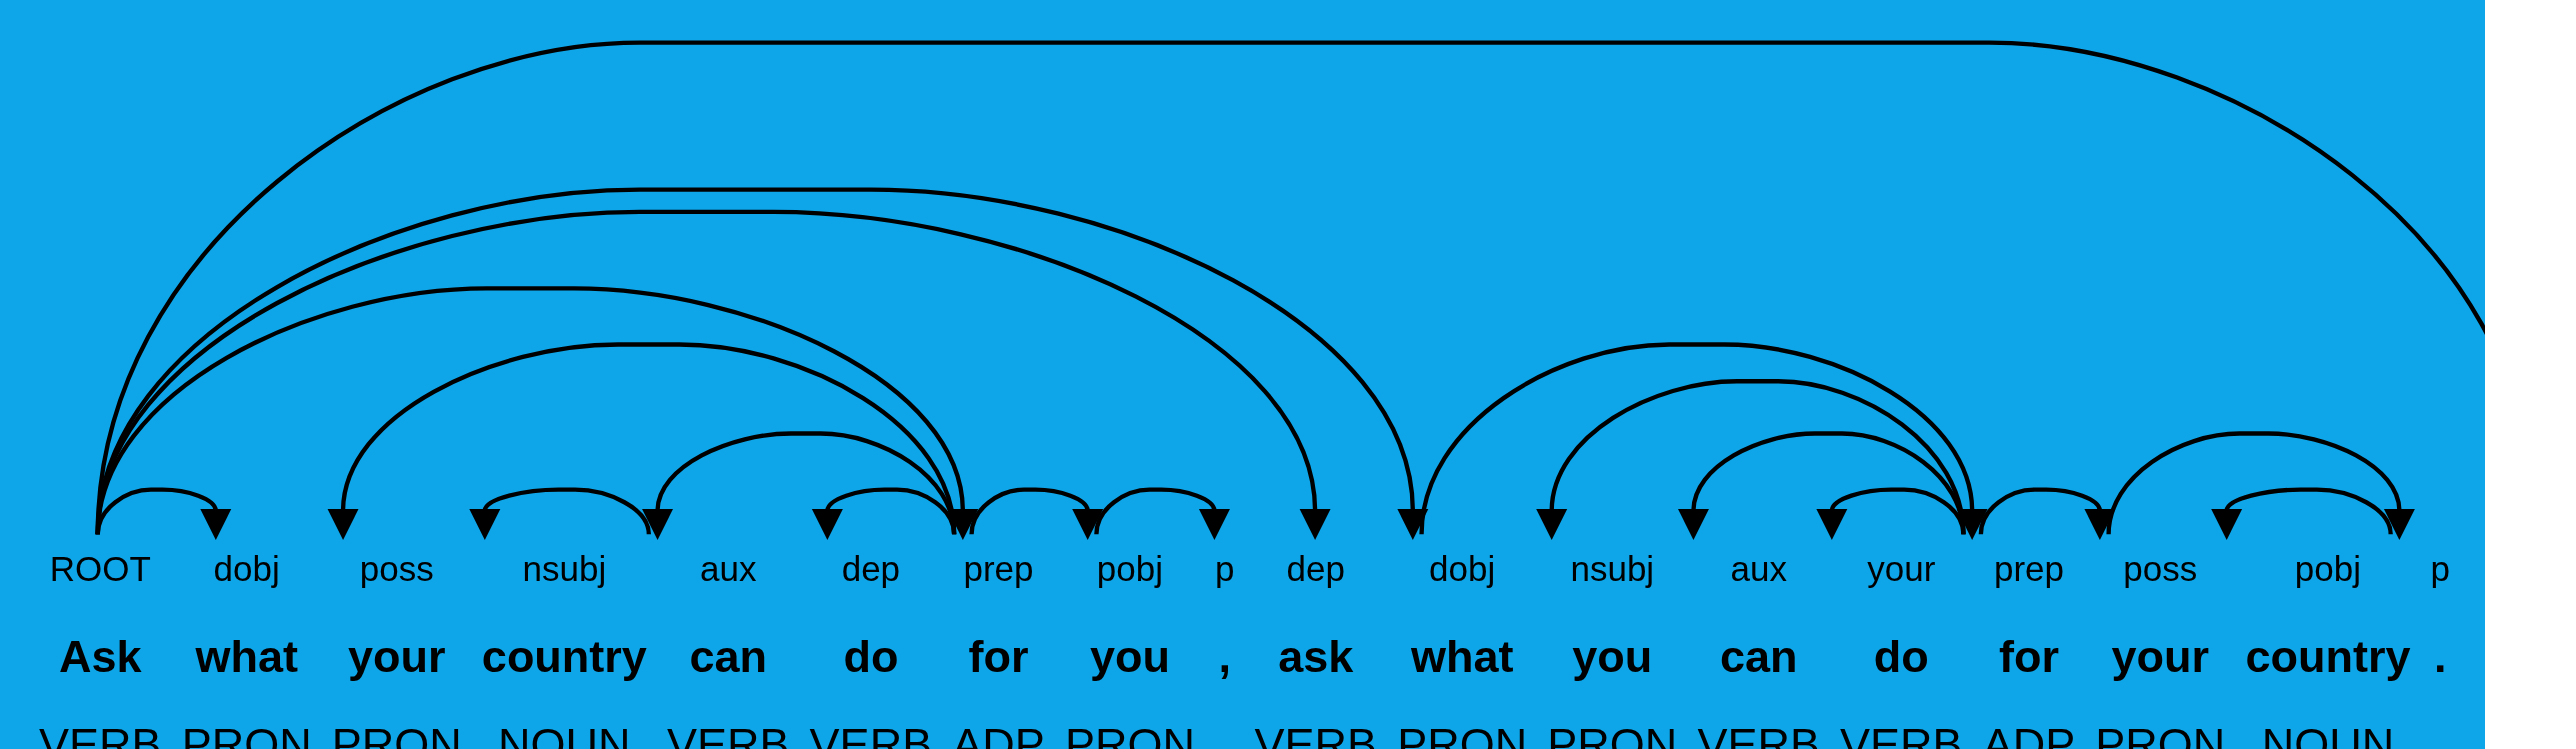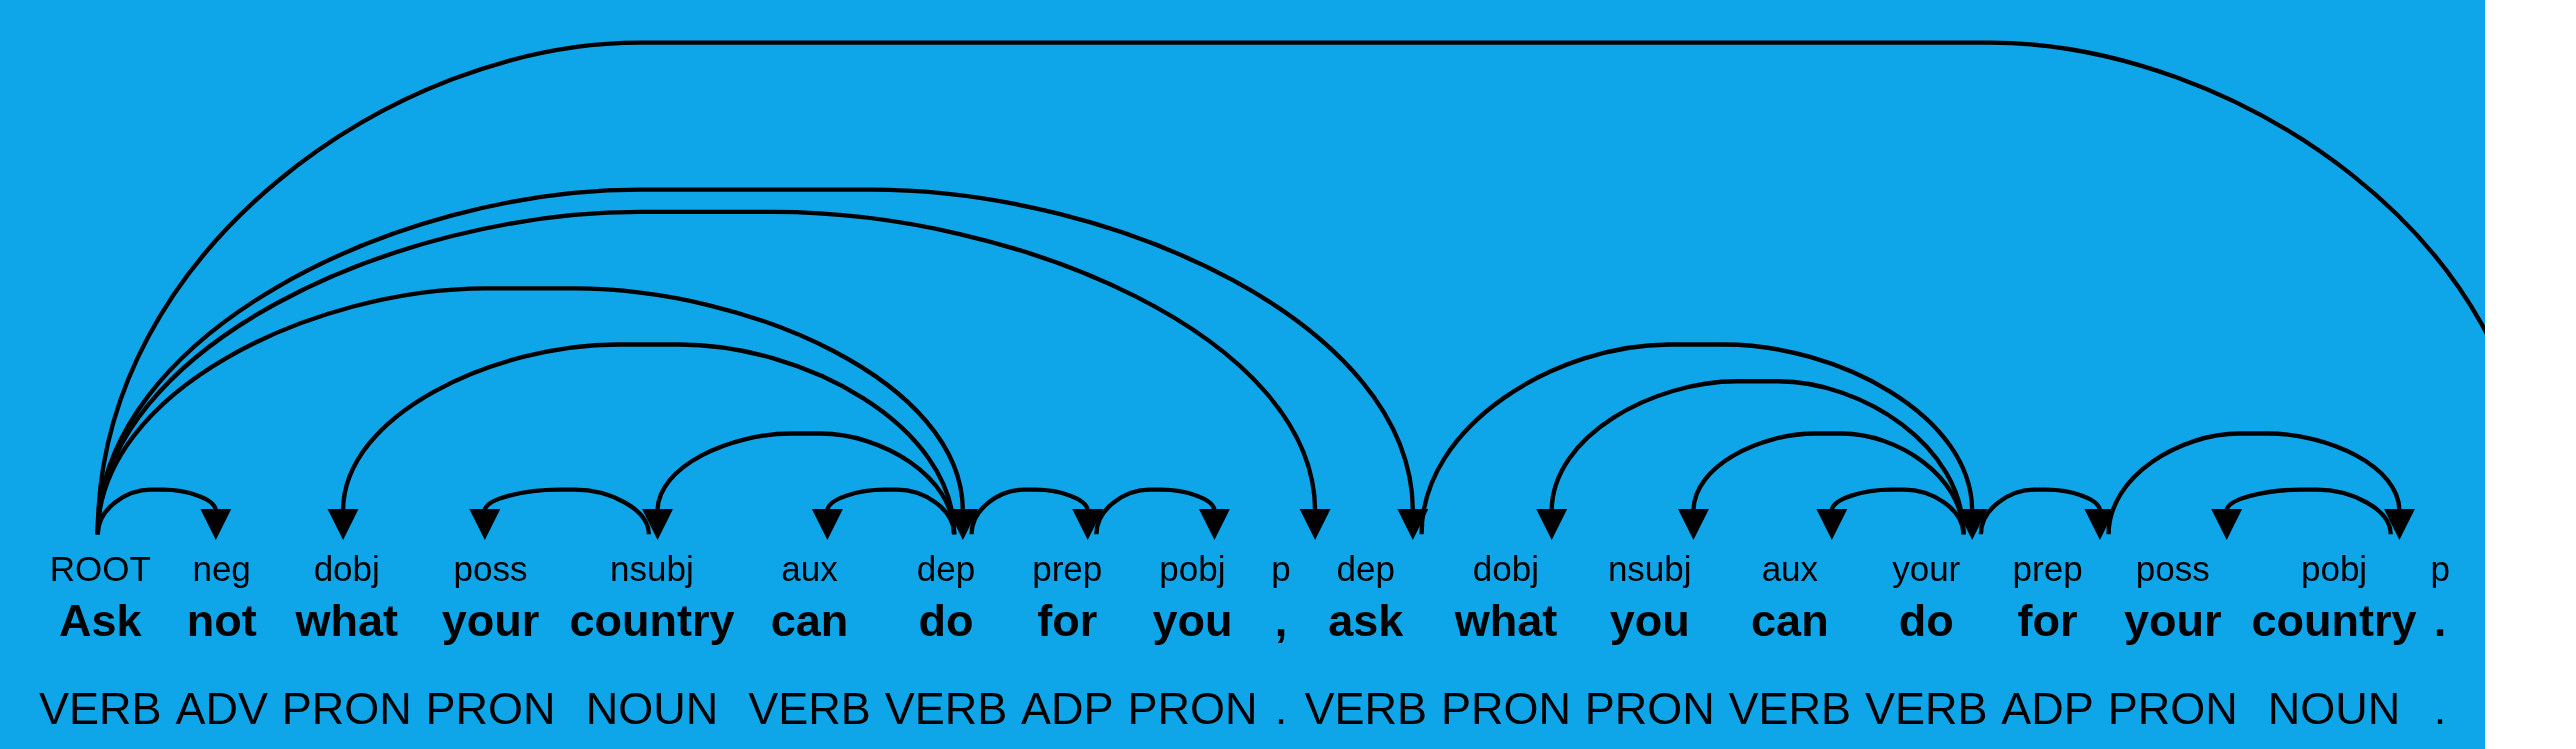--- a/index.html
+++ b/index.html
@@ -43,20 +43,21 @@
     height: 48px;
     line-height: 48px;
     font-size: 35px;
     font-weight: 400;
   }
   .word {
     height: 58px;
     line-height: 56px;
     font-size: 45px;
     font-weight: 700;
+    margin-top: 36px;
   }
   .tag {
     margin-top: 35px;
     height: 46px;
     line-height: 46px;
     font-size: 45px;
     font-weight: 400;
   }
 </style>
 </head>
@@ -101,25 +102,20 @@
       <path d="M 101,552 C 101,257.36 409,44 661,44 L 2056,44 C 2308,44 2616,247.28 2616,528" fill="none" stroke="#000000" stroke-width="4.5"></path>
       <polygon points="2600,526 2632,526 2616,558" fill="#000000"></polygon>
     </svg>
   <div id="token-row">
       <div class="tok">
         <div class="dep">ROOT</div>
         <div class="word">Ask</div>
         <div class="tag">VERB</div>
       </div>
       <div class="tok">
-        <div class="dep">neg</div>
-        <div class="word">not</div>
-        <div class="tag">ADV</div>
-      </div>
-      <div class="tok">
         <div class="dep">dobj</div>
         <div class="word">what</div>
         <div class="tag">PRON</div>
       </div>
       <div class="tok">
         <div class="dep">poss</div>
         <div class="word">your</div>
         <div class="tag">PRON</div>
       </div>
       <div class="tok">

